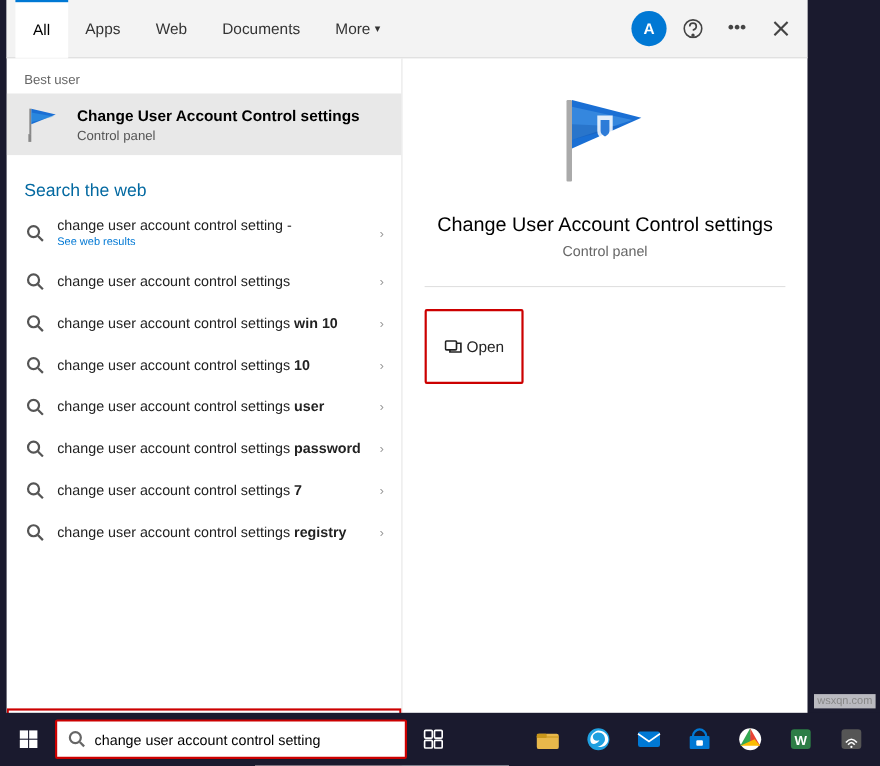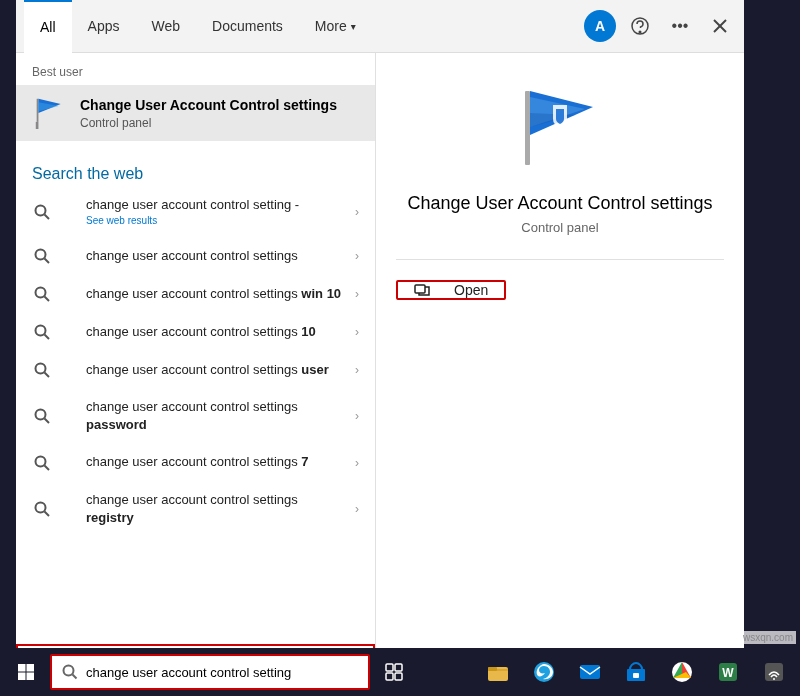--- a/index.html
+++ b/index.html
@@ -9,21 +9,21 @@
       font-family: 'Segoe UI', Arial, sans-serif;
       background: #1a1a2e;
       overflow: hidden;
       position: relative;
     }
 
     
     .search-window {
       position: absolute;
       top: 0;
-      left: 16px;
+      left: 6px;
       width: 728px;
       height: 696px;
       background: #fff;
       display: flex;
       flex-direction: column;
     }
 
     
     .tab-bar {
       display: flex;
@@ -211,21 +211,20 @@
       stroke: #555;
       fill: none;
       stroke-width: 2;
     }
 
     .result-text {
       flex: 1;
       font-size: 13px;
       color: #222;
       line-height: 1.4;
-      margin-left: 24px;
     }
 
     .result-text .bold-part {
       font-weight: 700;
     }
 
     .see-web-results {
       font-size: 10px;
       color: #0078d4;
       display: block;
@@ -269,22 +268,22 @@
     .divider-line {
       width: 100%;
       height: 1px;
       background: #e0e0e0;
       margin-bottom: 20px;
     }
 
     .open-button {
       display: flex;
       align-items: center;
-      gap: 24px;
-      padding: 0 16px;
+      gap: 4px;
+      padding: 24px 16px;
       border: 2px solid #cc0000;
       background: #fff;
       cursor: pointer;
       font-size: 14px;
       color: #222;
       border-radius: 2px;
       align-self: flex-start;
     }
 
     

